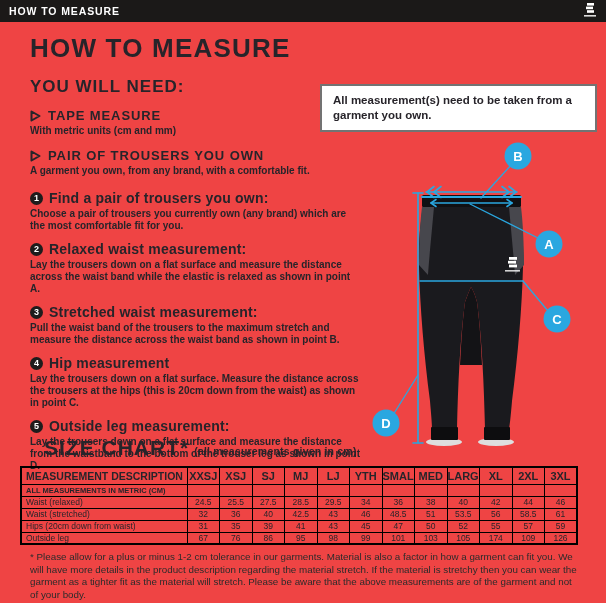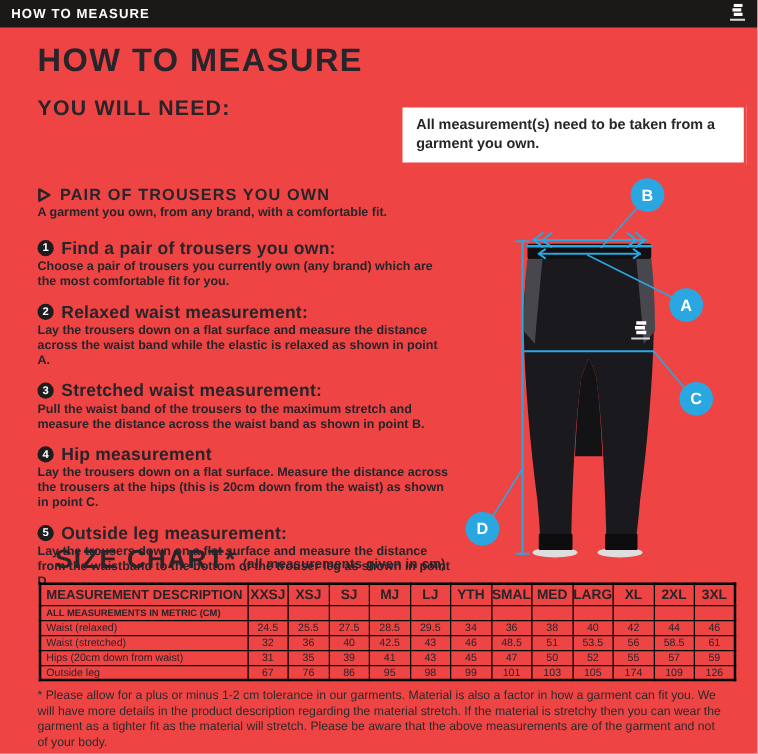--- a/index.html
+++ b/index.html
@@ -13,21 +13,21 @@
   .topbar {
     position:absolute; left:0; top:0; width:606px; height:22px; background:#1b1918;
     display:flex; align-items:center; justify-content:space-between; padding:0 9px;
   }
   .topbar-title { color:#fff; font-size:10.5px; font-weight:bold; letter-spacing:.9px; }
   
   .page-title { position:absolute; left:30px; top:33px; font-size:26px; font-weight:800; letter-spacing:1.2px; }
   .ywn-heading { position:absolute; left:30px; top:77px; font-size:17px; font-weight:800; letter-spacing:1px; }
   
   .note-box {
-    position:absolute; left:320px; top:84px; width:277px; border:2px solid #ef4444;
+    position:absolute; left:320px; top:84px; width:277px; border:2px solid #737373;
     padding:7px 11px; font-size:11.5px; font-weight:bold; line-height:15px; background:#fff; z-index:3;
   }
   
   .need-item { position:absolute; left:30px; width:330px; }
   .need-item.first { top:108px; }
   .need-item.second { top:148px; }
   .need-head { display:flex; align-items:center; gap:7px; }
   .need-label { font-size:13px; font-weight:800; letter-spacing:.9px; }
   .need-desc { font-size:10px; font-weight:700; margin-top:2px; }
   .tri-icon { flex:0 0 auto; display:inline-flex; }
@@ -37,21 +37,21 @@
   .step-num {
     width:13px; height:13px; border-radius:50%; background:#1e1c1c; color:#fff;
     font-size:9px; font-weight:bold; display:flex; align-items:center; justify-content:center; flex:0 0 auto;
   }
   .step-title { font-size:14px; font-weight:800; letter-spacing:.2px; }
   .step-desc { font-size:10px; font-weight:700; line-height:12px; width:332px; }
   
   .sc-heading { position:absolute; left:44px; top:436px; font-size:21px; font-weight:800; letter-spacing:1px; }
   .sc-sub { font-size:10.5px; font-weight:700; letter-spacing:.2px; margin-left:5px; }
   table.size-chart {
-    position:absolute; left:31px; top:466px; width:558px; border-collapse:collapse;
+    position:absolute; left:20px; top:466px; width:558px; border-collapse:collapse;
     table-layout:fixed; border:2px solid #000;
   }
   table.size-chart th, table.size-chart td { border:1px solid #000; overflow:hidden; white-space:nowrap; }
   th.col-head { font-size:11px; font-weight:bold; height:17px; padding:0; }
   th.col-head.first { text-align:left; font-size:10.5px; padding-left:4px; }
   td.metric { font-size:7.5px; font-weight:bold; text-align:left; padding-left:4px; height:10px; }
   td.lbl { font-size:8.5px; text-align:left; padding-left:4px; height:12px; }
   td.num { font-size:8.5px; text-align:center; height:12px; }
   
   .footnote {
@@ -76,20 +76,31 @@
         <rect x="2" y="12" width="12" height="1.6" fill="#fff" opacity="0.85"></rect>
       </svg>
     </span>
   </div>
 
   <div class="page-title">HOW TO MEASURE</div>
   <div class="ywn-heading">YOU WILL NEED:</div>
 
   <div class="note-box">All measurement(s) need to be taken from a garment you own.</div>
 
+  <div class="need-item first">
+    <div class="need-head">
+      <span class="tri-icon">
+        <svg width="11" height="12" viewBox="0 0 11 12">
+            <path d="M1.5,1.5 L9.5,6 L1.5,10.5 Z" fill="none" stroke="#27242a" stroke-width="2" stroke-linejoin="round"></path>
+          </svg>
+      </span>
+      <span class="need-label">TAPE MEASURE</span>
+    </div>
+    <div class="need-desc">With metric units (cm and mm)</div>
+  </div>
 
   <div class="need-item second">
     <div class="need-head">
       <span class="tri-icon">
         <svg width="11" height="12" viewBox="0 0 11 12">
             <path d="M1.5,1.5 L9.5,6 L1.5,10.5 Z" fill="none" stroke="#27242a" stroke-width="2" stroke-linejoin="round"></path>
           </svg>
       </span>
       <span class="need-label">PAIR OF TROUSERS YOU OWN</span>
     </div>

